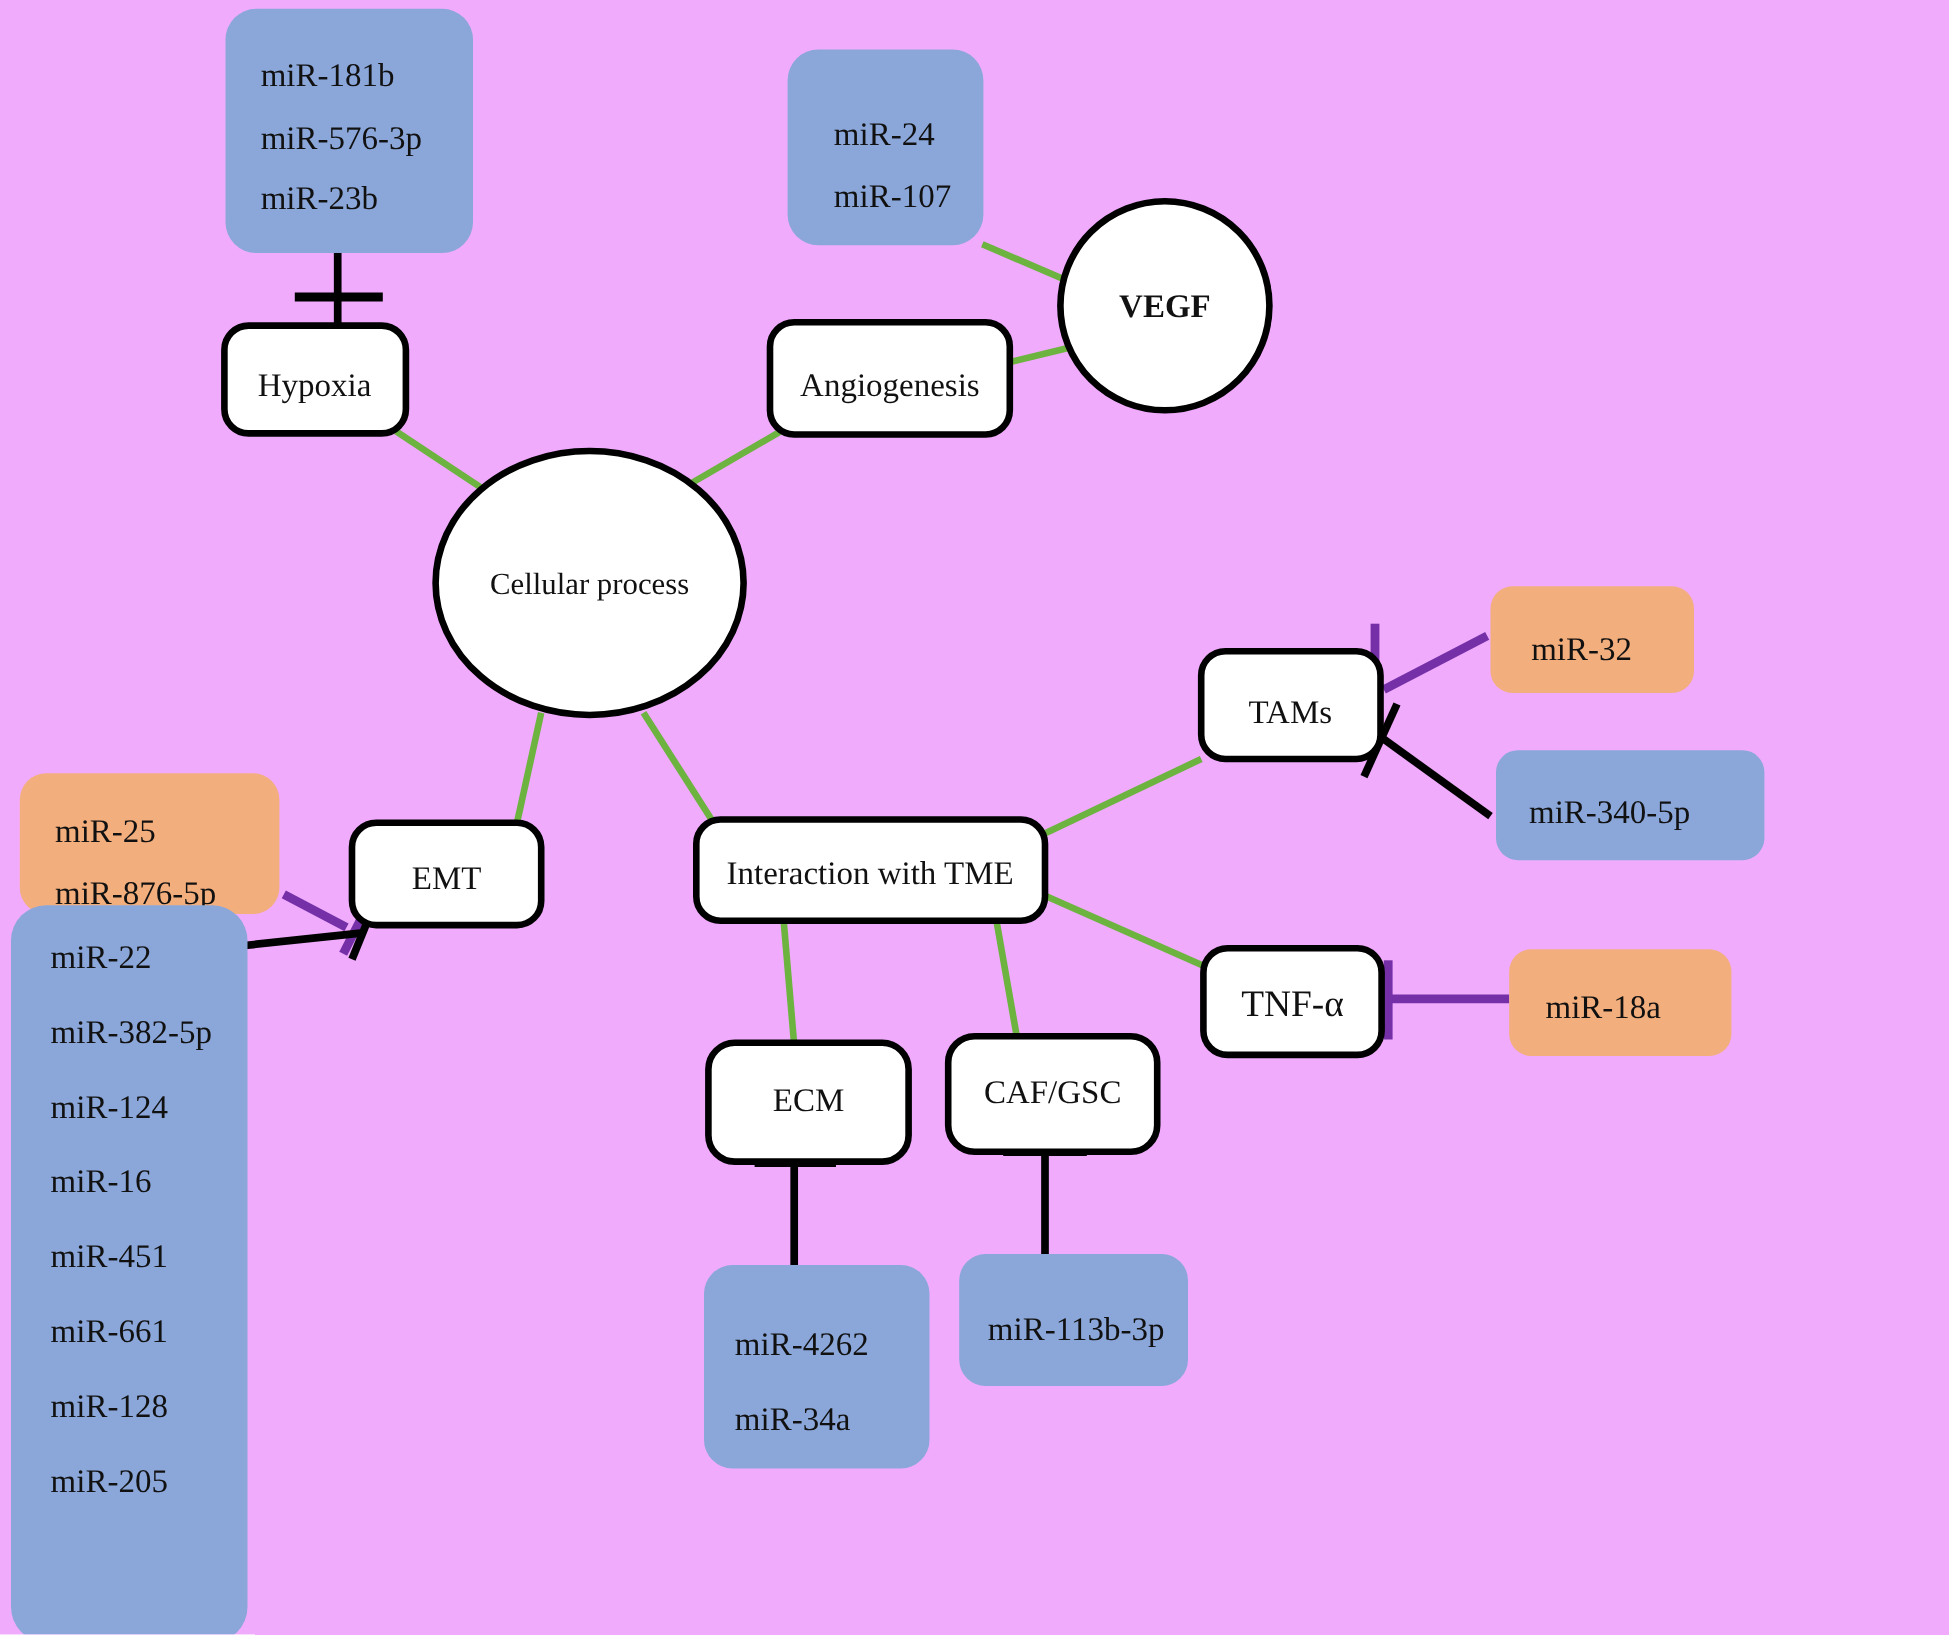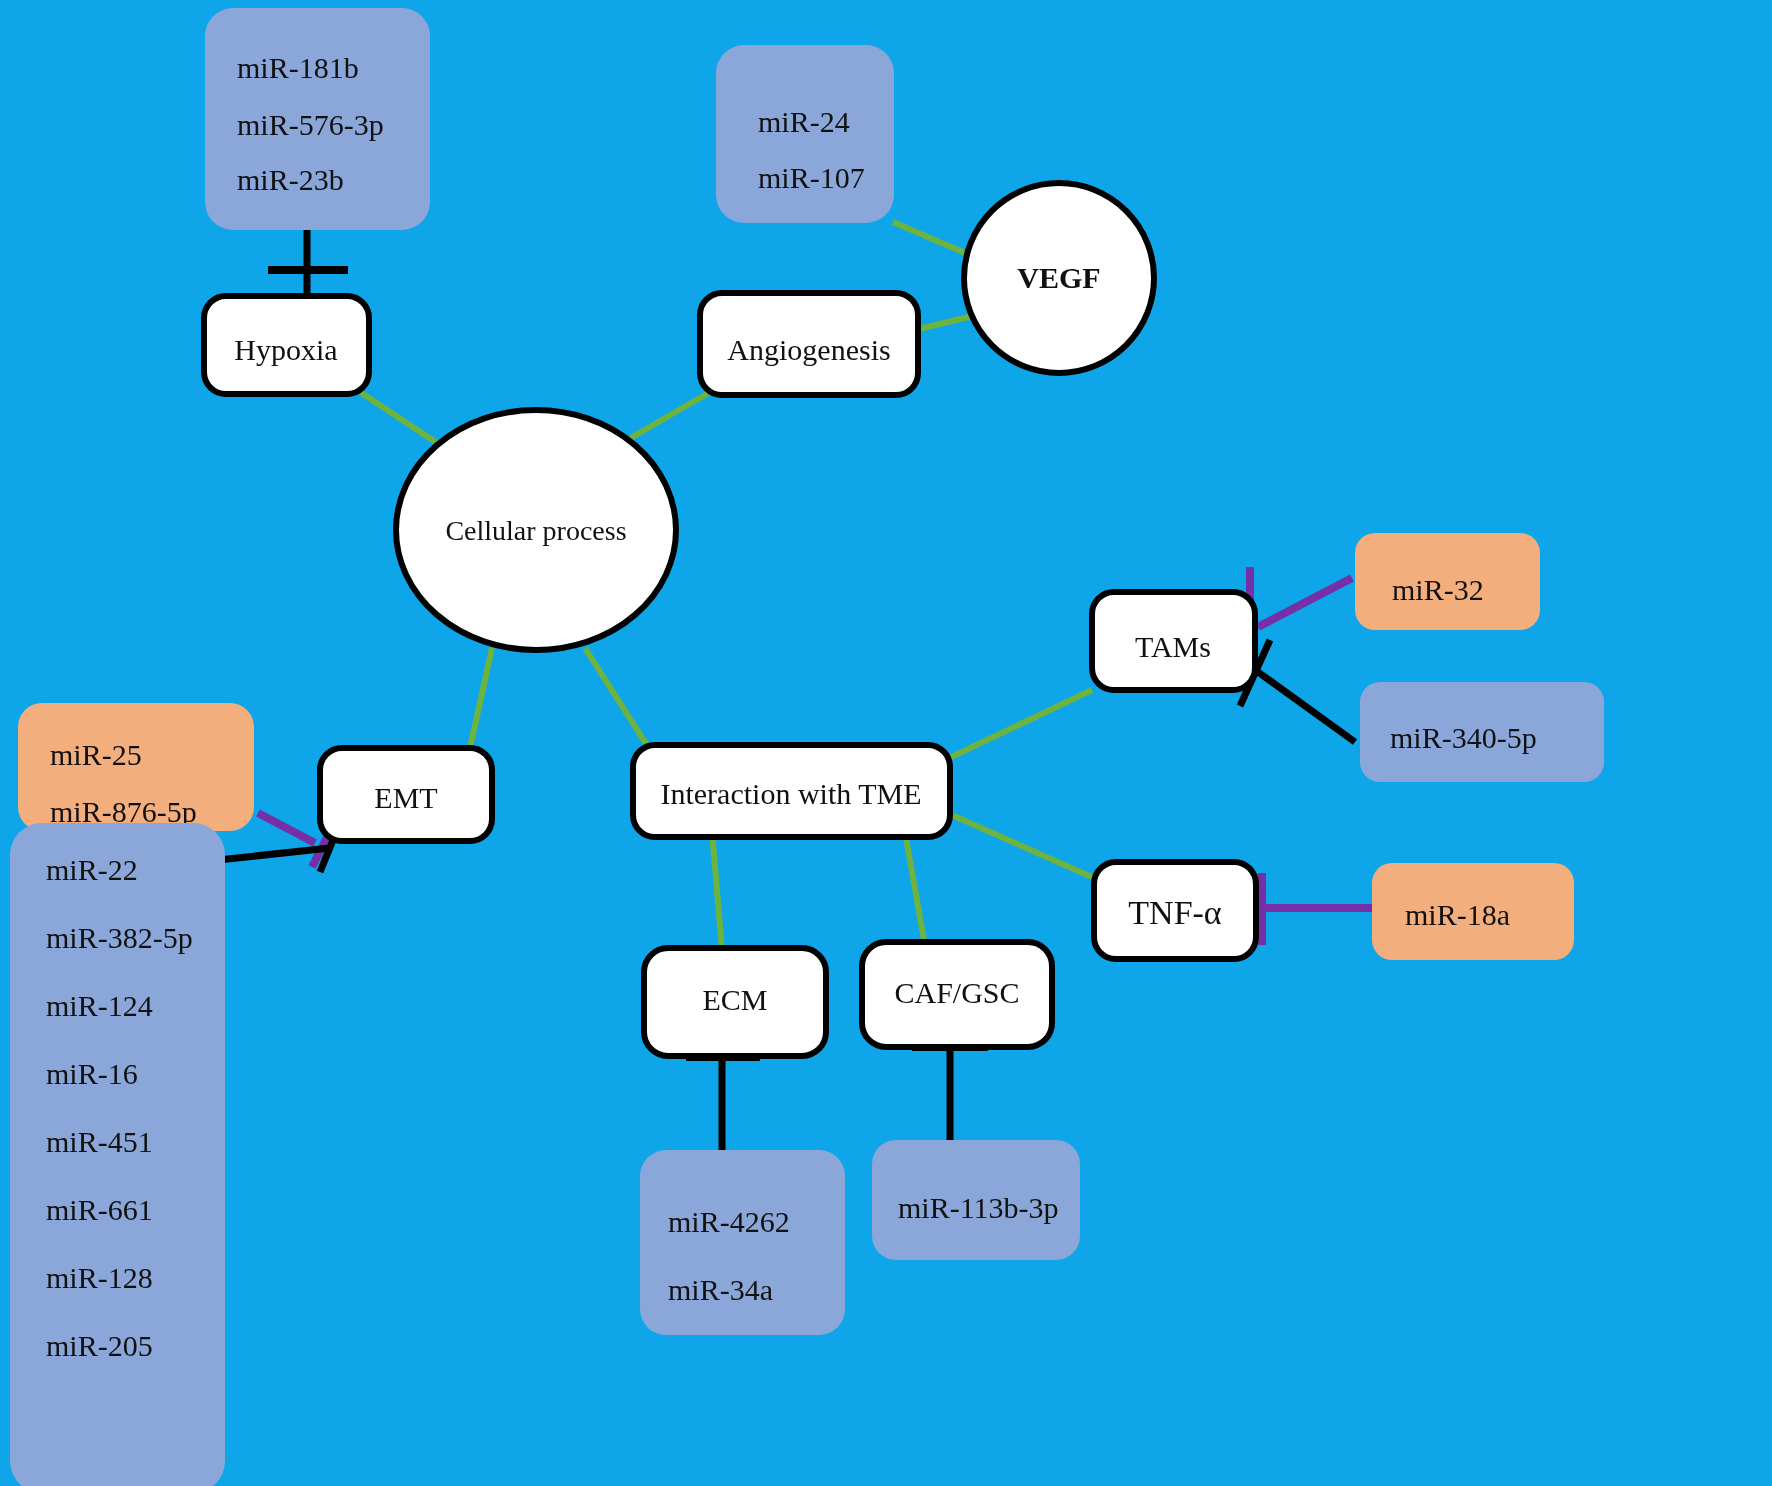--- a/index.html
+++ b/index.html
@@ -1,17 +1,17 @@
 <!DOCTYPE html>
 <html><head>
 <meta charset="utf-8">
 <style>
   html,body{margin:0;padding:0;background:#ffffff;}
   body{width:1772px;height:1486px;font-family:"Liberation Serif","DejaVu Serif",serif;}
-  #stage{position:relative;width:1772px;height:1486px;overflow:hidden;background:#0ea5e9;}
+  #stage{position:relative;width:1772px;height:1486px;overflow:hidden;background:#f0abfc;}
   svg#canvas{position:absolute;left:0;top:0;width:1772px;height:1486px;}
   .mir-text{font-family:"Liberation Serif","DejaVu Serif",serif;fill:#111;font-size:30px;}
   .proc-text{font-family:"Liberation Serif","DejaVu Serif",serif;fill:#111;font-size:30px;}
   .center-text{font-size:28px;}
   .vegf-text{font-weight:bold;font-size:30px;}
   .tnf-text{font-size:34px;}
 </style>
 </head>
 <body>
 

